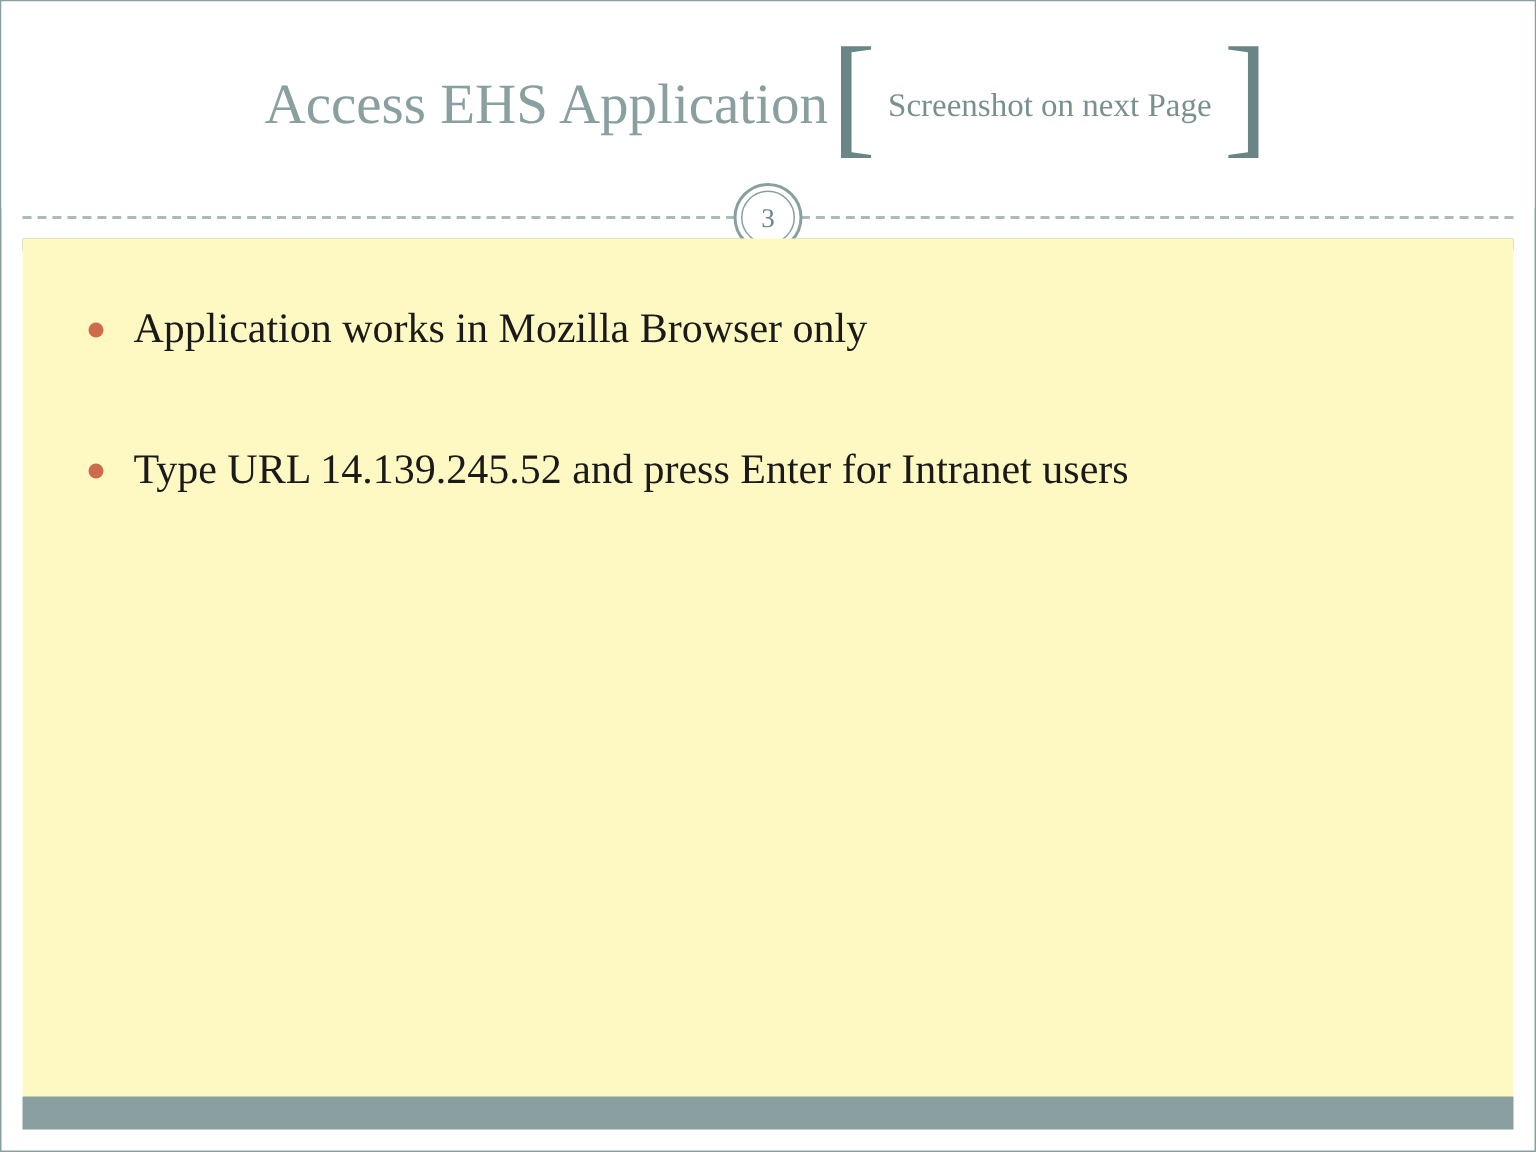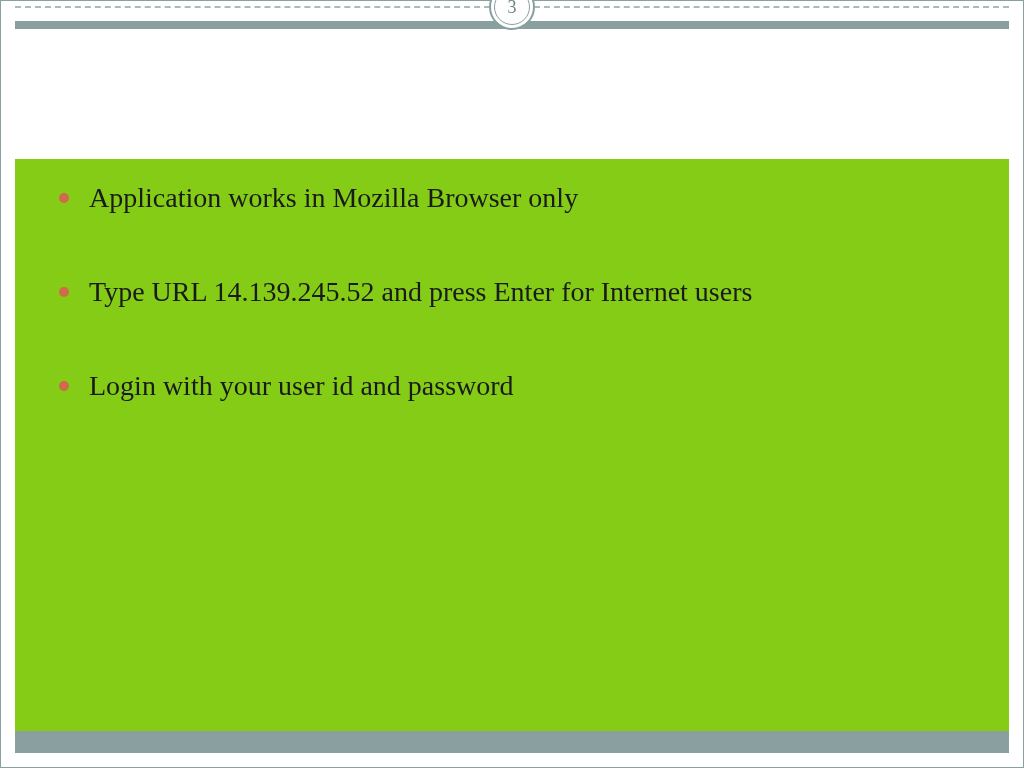--- a/index.html
+++ b/index.html
@@ -84,22 +84,22 @@
     background: #8aa0a0;
     margin: 0 14px;
     margin-top: 8px;
   }
   .body-area {
     position: absolute;
     top: 158px;
     left: 14px;
     right: 14px;
     bottom: 36px;
-    background: #84cc16;
-    padding: 20px 44px 20px 44px;
+    background: #fef9c3;
+    padding: 42px 44px 20px 44px;
   }
   ul.bullets {
     list-style: none;
   }
   ul.bullets li {
     position: relative;
     font-size: 28px;
     color: #1a1a1a;
     line-height: 1.35;
     padding-left: 30px;
@@ -123,33 +123,38 @@
     bottom: 14px;
     height: 22px;
     background: #8aa0a0;
   }
 </style>
 </head>
 <body>
 
 <div class="slide">
 
+  <div class="header">
+    <span class="title-main">Access EHS Application</span>
+    <span class="bracket">[</span>
+    <span class="subtitle">Screenshot on next Page</span>
+    <span class="bracket">]</span>
+  </div>
 
   <div class="divider-row">
     <div class="dashed-line"></div>
     <div class="page-circle">
       <div class="page-circle-inner">3</div>
     </div>
   </div>
 
   <div class="accent-strip"></div>
 
   <div class="body-area">
     <ul class="bullets">
       <li>Application works in Mozilla Browser only</li>
-      <li>Type URL 14.139.245.52 and press Enter for Internet users</li>
-      <li>Login with your user id and password</li>
+      <li>Type URL 14.139.245.52 and press Enter for Intranet users</li>
     </ul>
   </div>
 
   <div class="footer-bar"></div>
 
 </div>
 
 </body></html>

